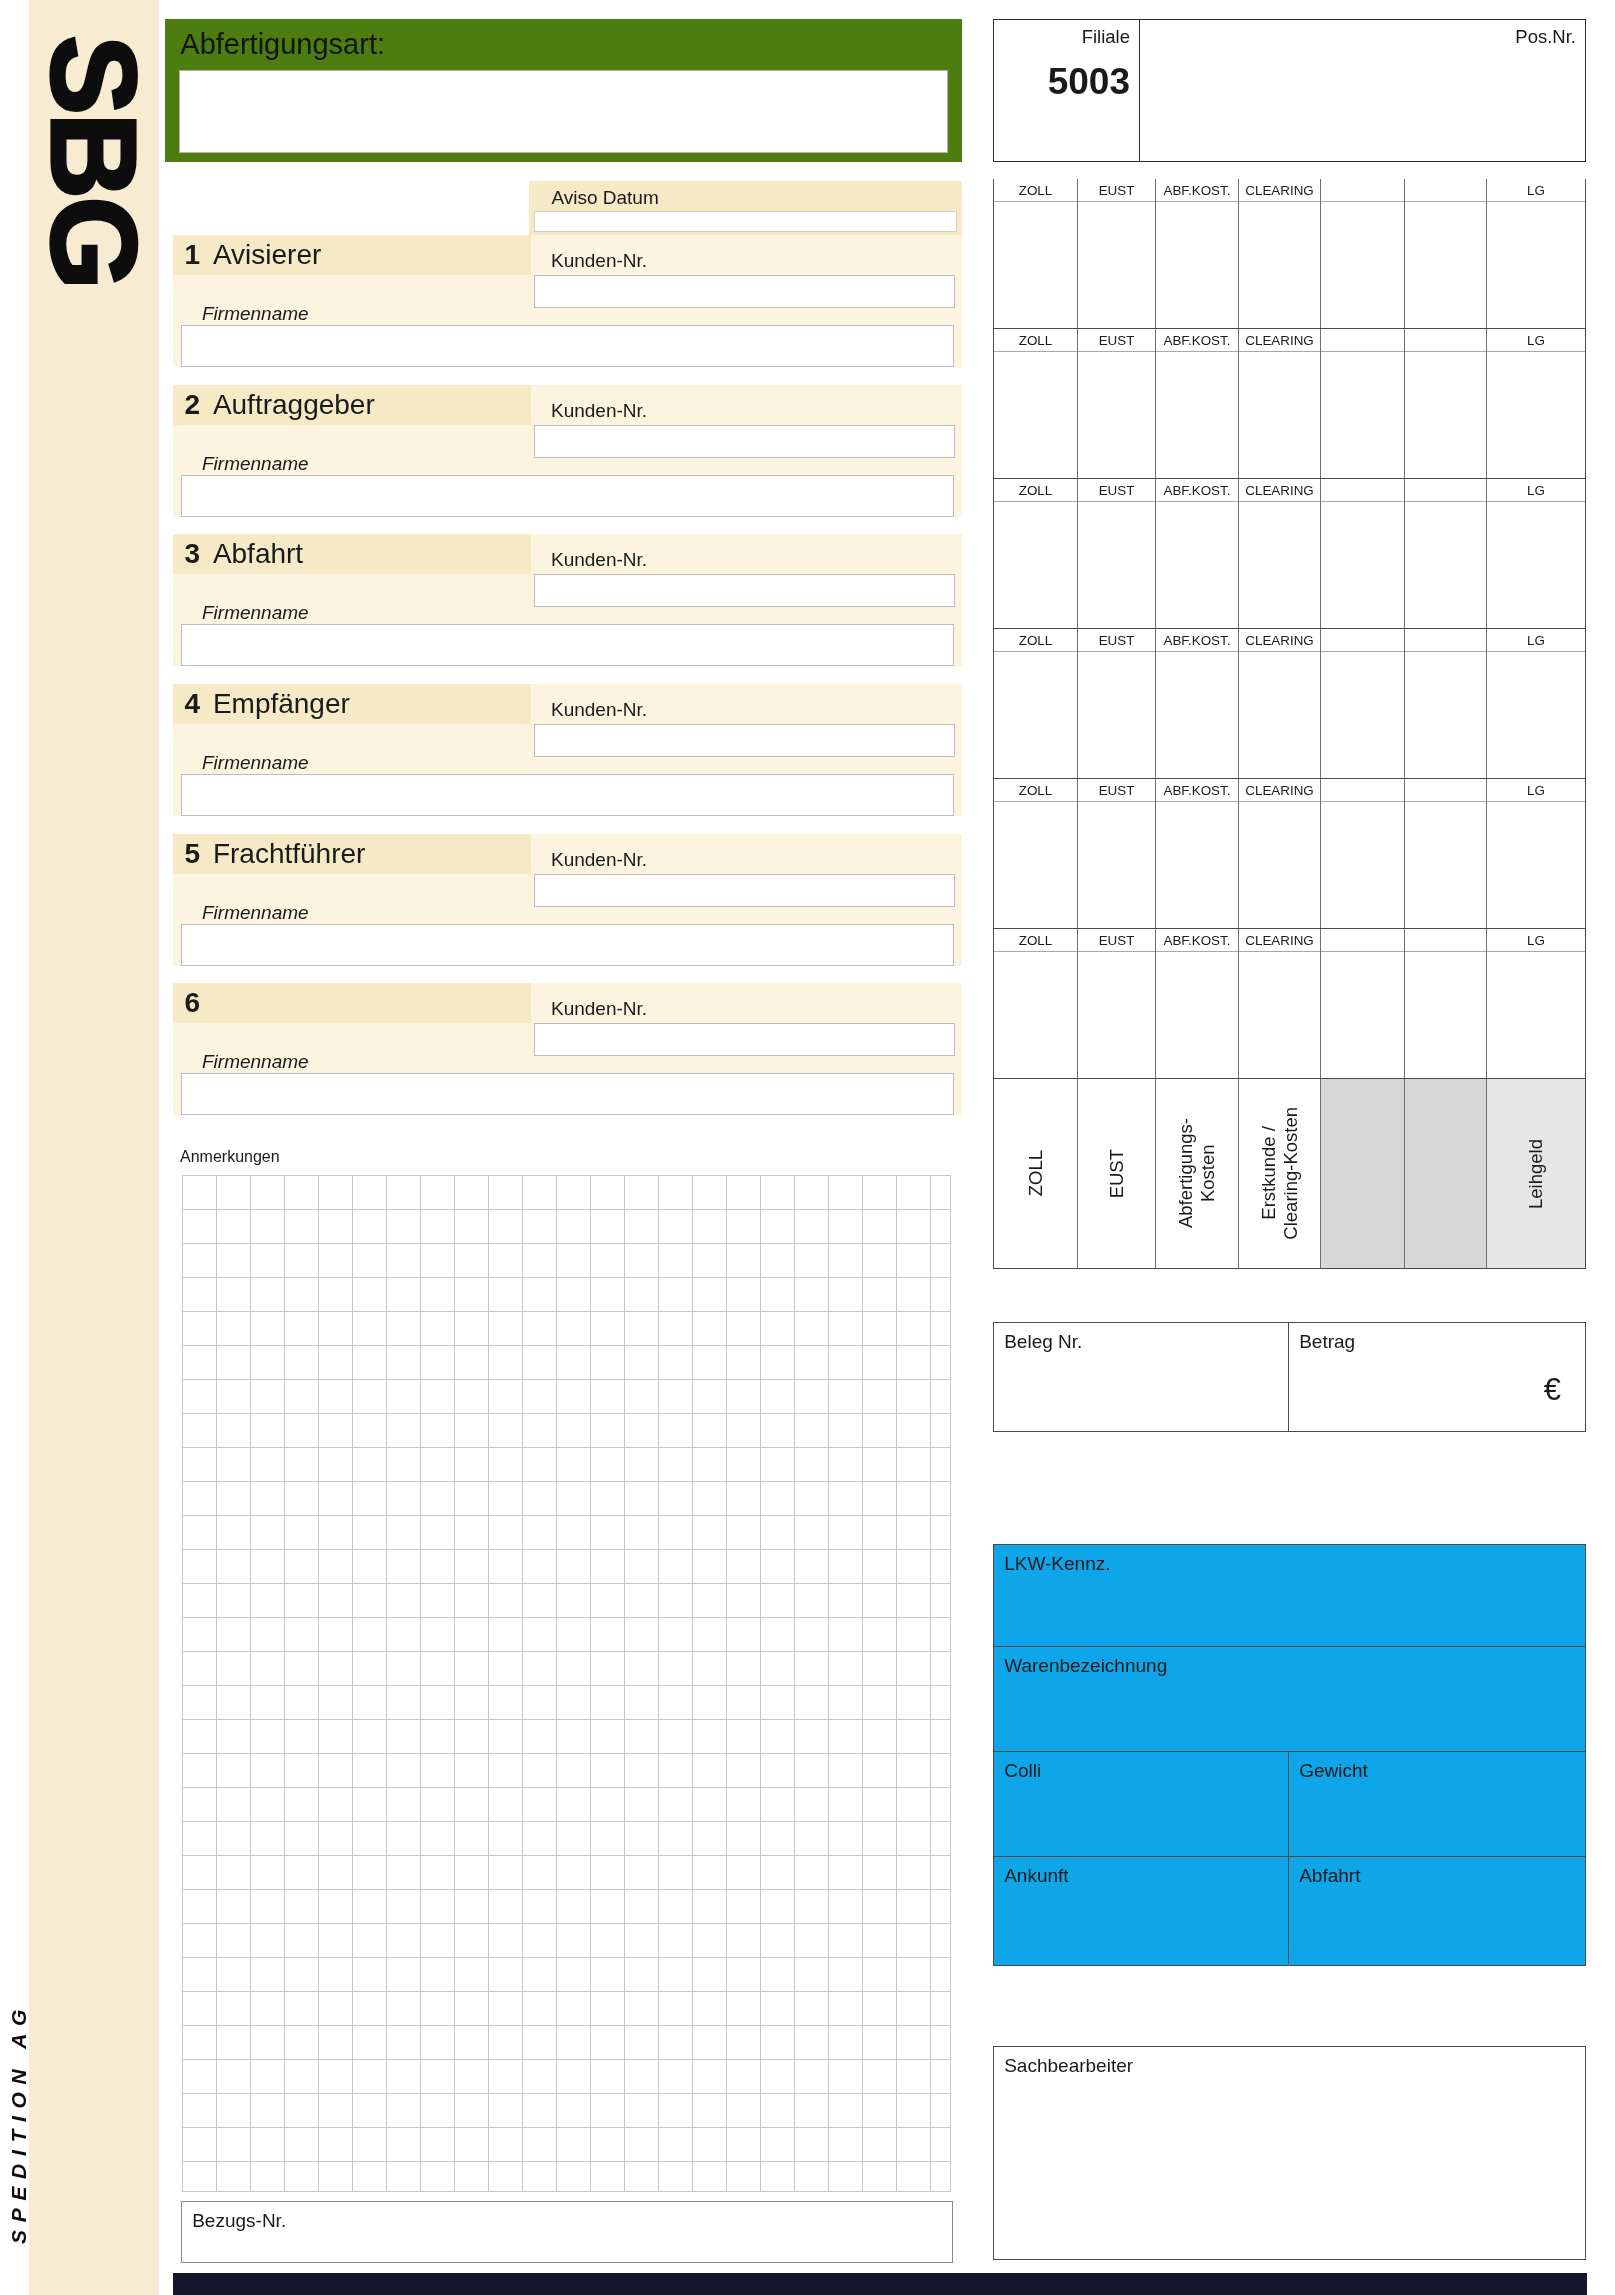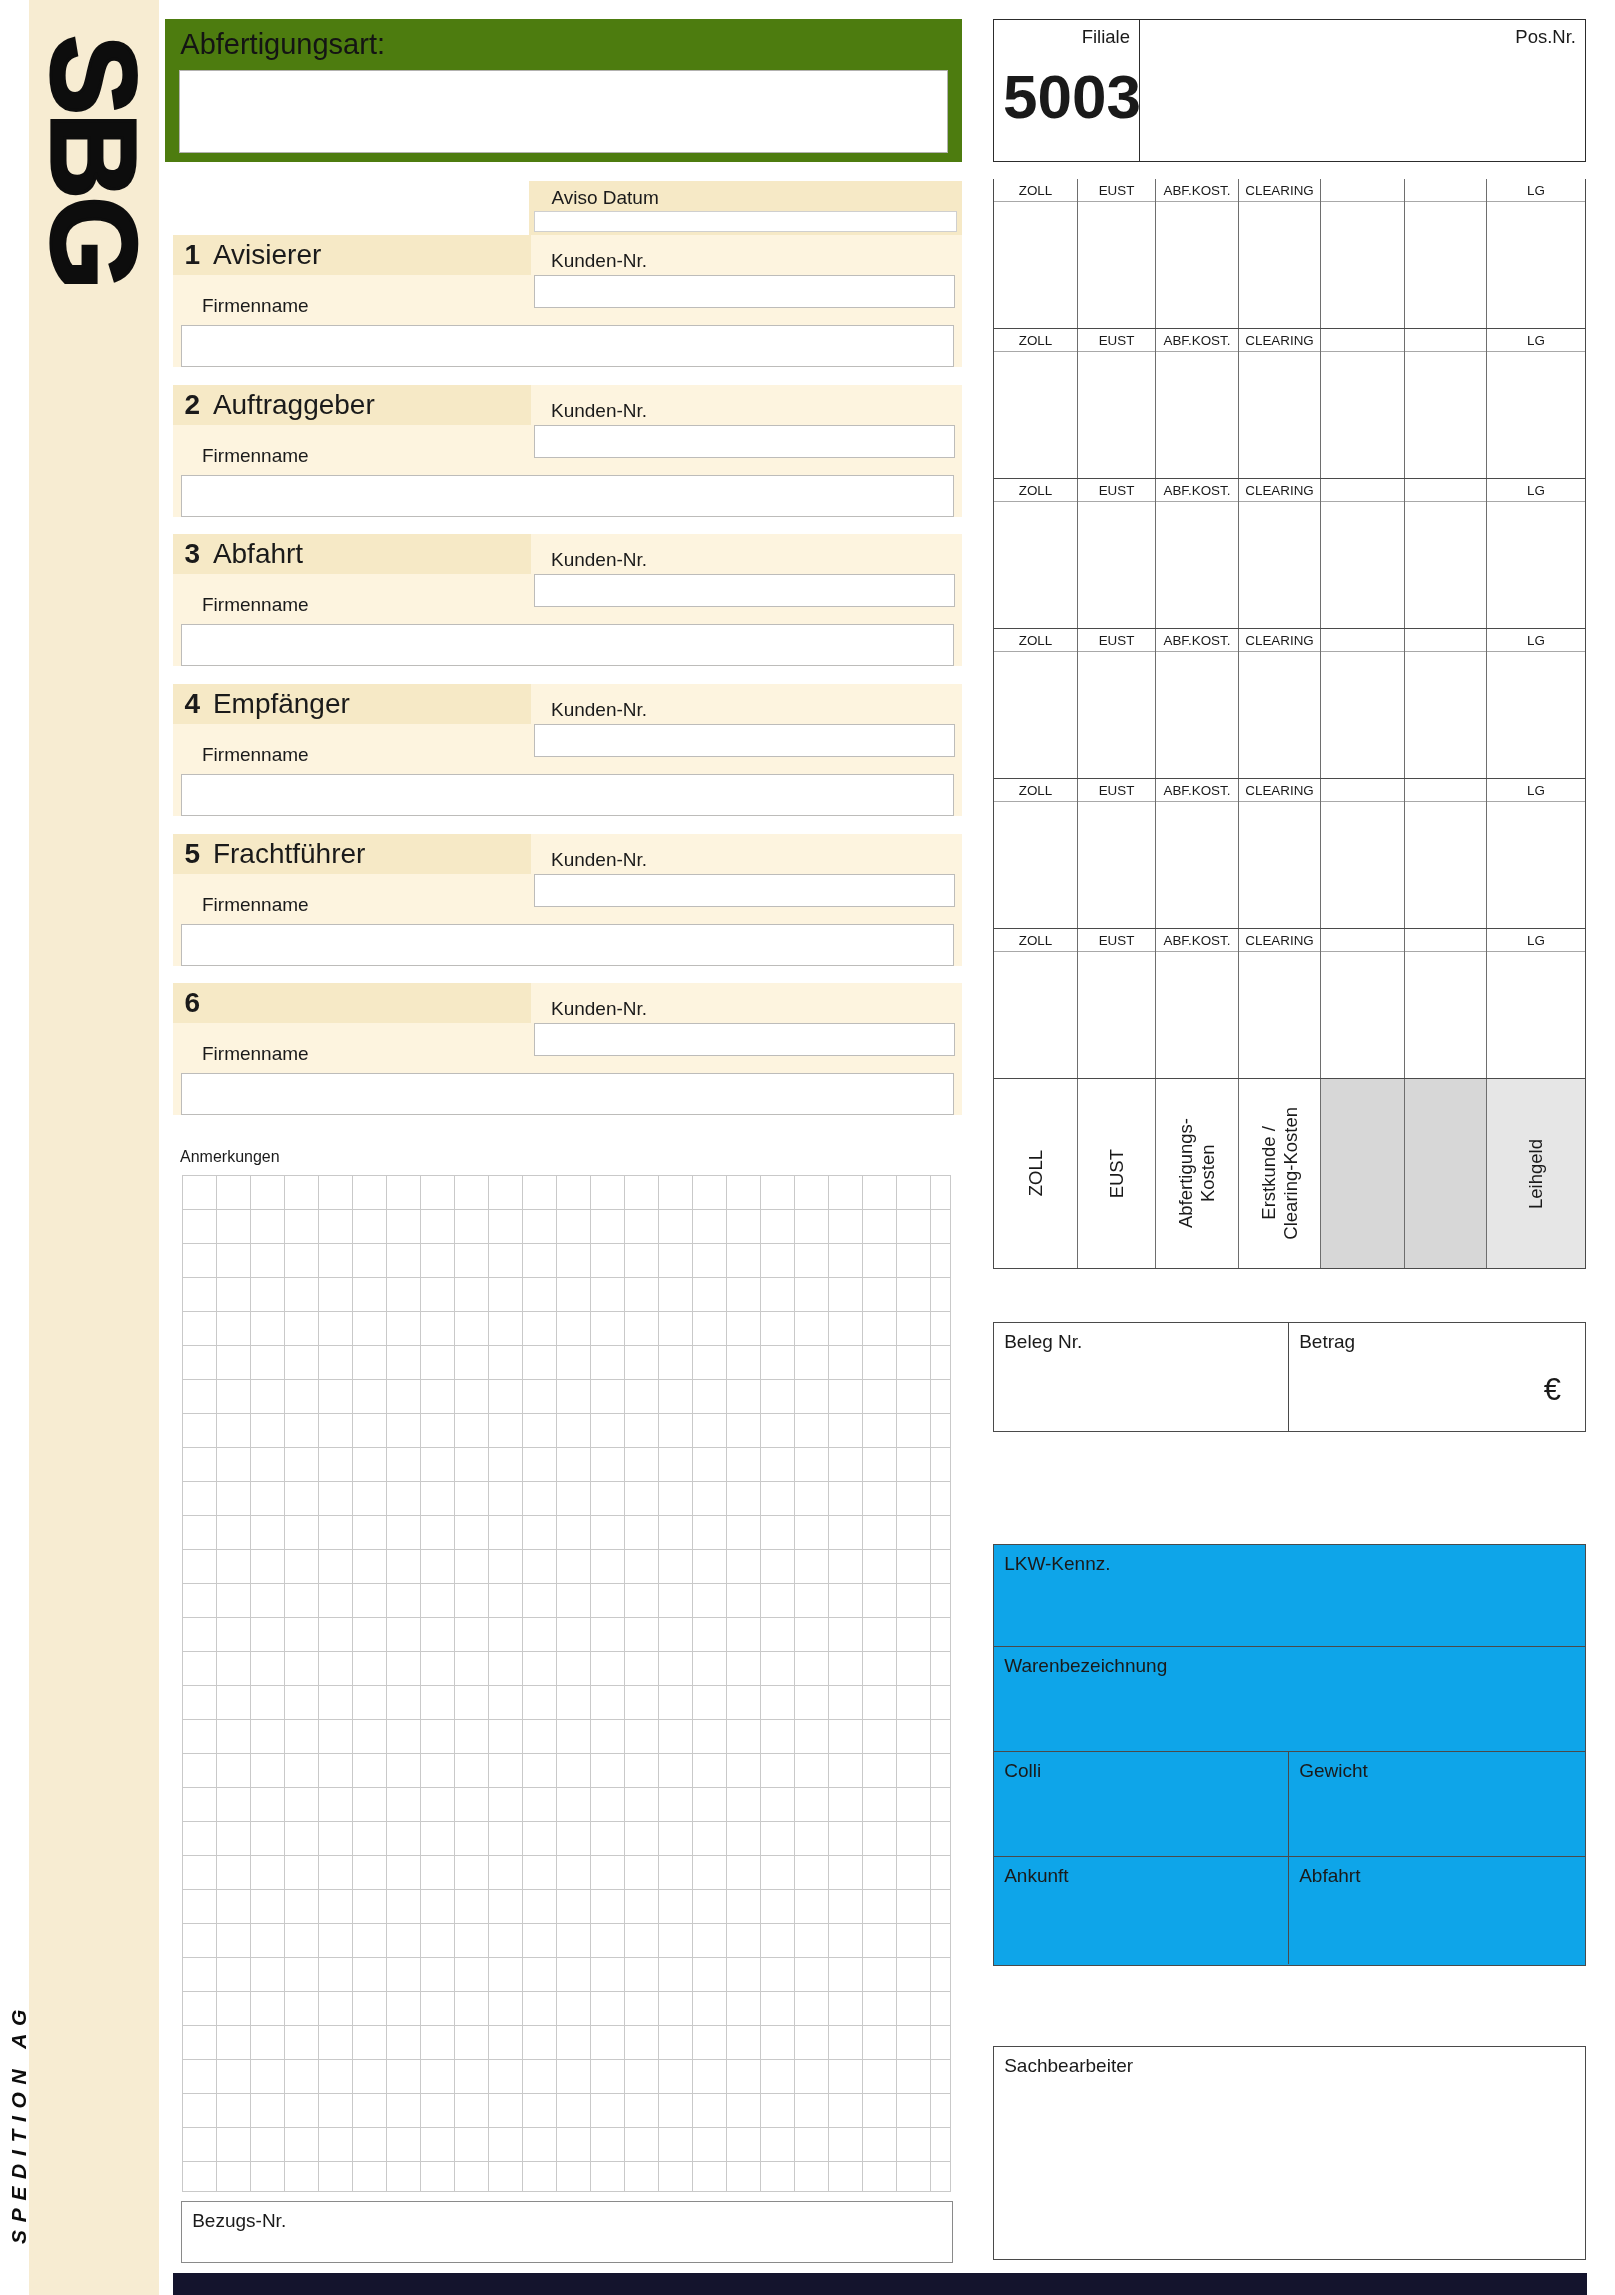--- a/index.html
+++ b/index.html
@@ -26,39 +26,39 @@
   .gray-header { position:absolute; left:165px; top:19px; width:797px; height:143px; background:#4d7c0f; }
   .gray-title { position:absolute; left:15.3px; top:9px; font-size:29px; color:#141414; }
   .gray-input { position:absolute; left:14px; top:51px; width:769px; height:83px;
     background:#ffffff; border:0.6px solid #b3b2b0; }
 
   
   .filiale-box { position:absolute; left:993px; top:19px; width:593px; height:143px;
     border:1.9px solid #2c2c2c; background:#ffffff; display:flex;text-align:right; }
   .filiale-cell { width:146px; border-right:1.9px solid #2c2c2c; padding:6.4px 9px; }
   .filiale-label { font-size:18.5px; }
-  .filiale-value { font-size:62px; font-weight:bold; margin-top:12.8px; }
+  .filiale-value { font-size:37px; font-weight:bold; margin-top:12.8px;margin-left:11px; }
   .posnr-cell { flex:1; padding:6.4px 9px; font-size:18.5px; }
 
   
   .aviso { position:absolute; left:529px; top:181px; width:433px; height:54px; background:#f6e9c6; }
   .aviso-label { position:absolute; left:22.4px; top:6.4px; font-size:19px; }
   .aviso-input { position:absolute; left:5.1px; top:30px; width:423px; height:20.5px;
     background:#ffffff; border:0.6px solid #cfcfcf; }
 
   
   .section { position:absolute; left:173px; width:789px; height:132px; background:#fdf4df; }
   .sec-band { position:absolute; left:0; top:0; width:358px; height:40px; background:#f6e9c6;
     display:flex; align-items:center; padding-left:11.5px; gap:12.8px; }
   .sec-num { font-size:28px; font-weight:bold; }
   .sec-title { font-size:28px; }
   .kunden-label { position:absolute; left:378px; top:15.3px; font-size:19px; }
   .kunden-input { position:absolute; left:361px; top:40px; width:421px; height:33px;
     background:#ffffff; border:1.3px solid #bdbcba; }
-  .firma-label { position:absolute; left:29px; top:60px; font-size:19px; }
+  .firma-label { position:absolute; left:29px; top:68px; font-size:19px;font-style:italic; }
   .firma-input { position:absolute; left:8.3px; top:90px; width:773px; height:42px;
     background:#ffffff; border:1.3px solid #bdbcba; }
 
   
   .abr-table { position:absolute; left:993px; top:179px; width:593px; }
   .abr-title { height:49px; background:#ebebeb; border:1.3px solid #4a4a4a;
     display:flex; align-items:center; justify-content:center; font-size:24px; }
   .abr-body { border-left:1.3px solid #4a4a4a; border-right:1.3px solid #4a4a4a; }
   .abr-group { display:flex; height:150px; border-bottom:1.3px solid #4a4a4a; }
   .abr-col { border-right:0.6px solid #6e6e6e; background:#ffffff; }

